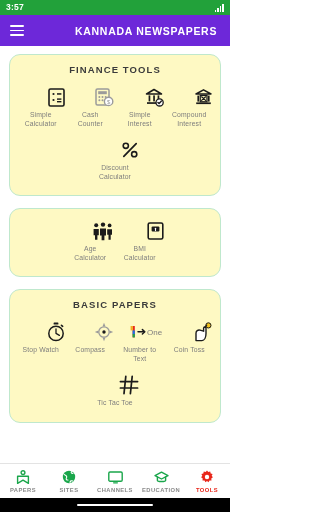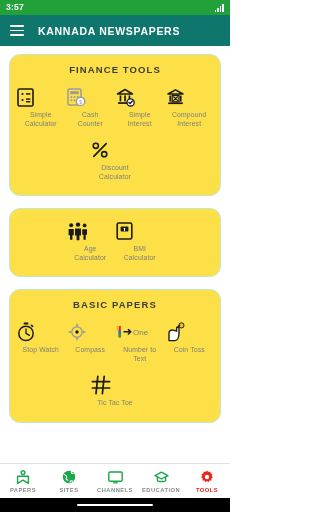--- a/index.html
+++ b/index.html
@@ -20,43 +20,43 @@
   }
   .status-time { font-size:8.5px; font-weight:bold; letter-spacing:.2px; line-height:1; }
   .status-icons { display:flex; align-items:flex-end; gap:2px; height:9px; }
   .sig { display:flex; align-items:flex-end; gap:1px; height:8px; }
   .sig i { display:block; width:1.6px; background:#ffffff; }
   .sig i:nth-child(1){height:2px;} .sig i:nth-child(2){height:4px;}
   .sig i:nth-child(3){height:6px;} .sig i:nth-child(4){height:8px;}
 
   
   .appbar {
-    height:31px; background:#0f766e; color:#ffffff;
-    display:flex; align-items:center; padding:0 10px; flex:0 0 auto;
+    height:31px; background:#6d28d9; color:#ffffff;
+    display:flex; align-items:center; padding:0 10px; flex:0 0 auto;gap:37px;
   }
   .hamburger { width:14px; height:11px; display:flex; flex-direction:column; justify-content:space-between; cursor:pointer; }
   .hamburger span { display:block; height:1.8px; background:#ffffff; border-radius:1px; }
   .appbar-title { font-size:10.5px; font-weight:bold; letter-spacing:.7px; margin-left:14px; }
 
   
   .content { flex:1 1 auto; overflow:hidden; padding:8px 9px 0 9px; background:#ffffff; }
 
   .card {
-    border:1px solid #bfe8cd; border-radius:11px; background:#fde047;
+    border:1px solid #bfe8cd; border-radius:11px; background:#fef9c3;
     padding:9px 6px 11px 6px; margin-bottom:12px;
   }
   .card-title {
     text-align:center; font-size:9.5px; letter-spacing:1.1px;
     color:#3b3b3b; font-weight:bold; margin-bottom:9px;
   }
   .grid { display:flex; flex-wrap:wrap; justify-content:flex-start; }
   .grid.center { justify-content:center; }
   .tool { width:25%; display:flex; flex-direction:column; align-items:center; padding:2px 1px 3px 1px; cursor:pointer; }
   .tool-ico {
-    height:22px; width:100%; display:flex; align-items:center; justify-content:flex-start;
+    height:22px; width:100%; display:flex; align-items:center; justify-content:flex-end;
     margin-bottom:3px;
   }
   .tool-label {
     font-size:6.8px; line-height:8.5px; color:#7d7d7d; text-align:center; letter-spacing:.15px;
   }
 
   
   .bottomnav {
     height:35px; border-top:1px solid #e3e3e3; background:#ffffff;
     display:flex; align-items:center; flex:0 0 auto;

